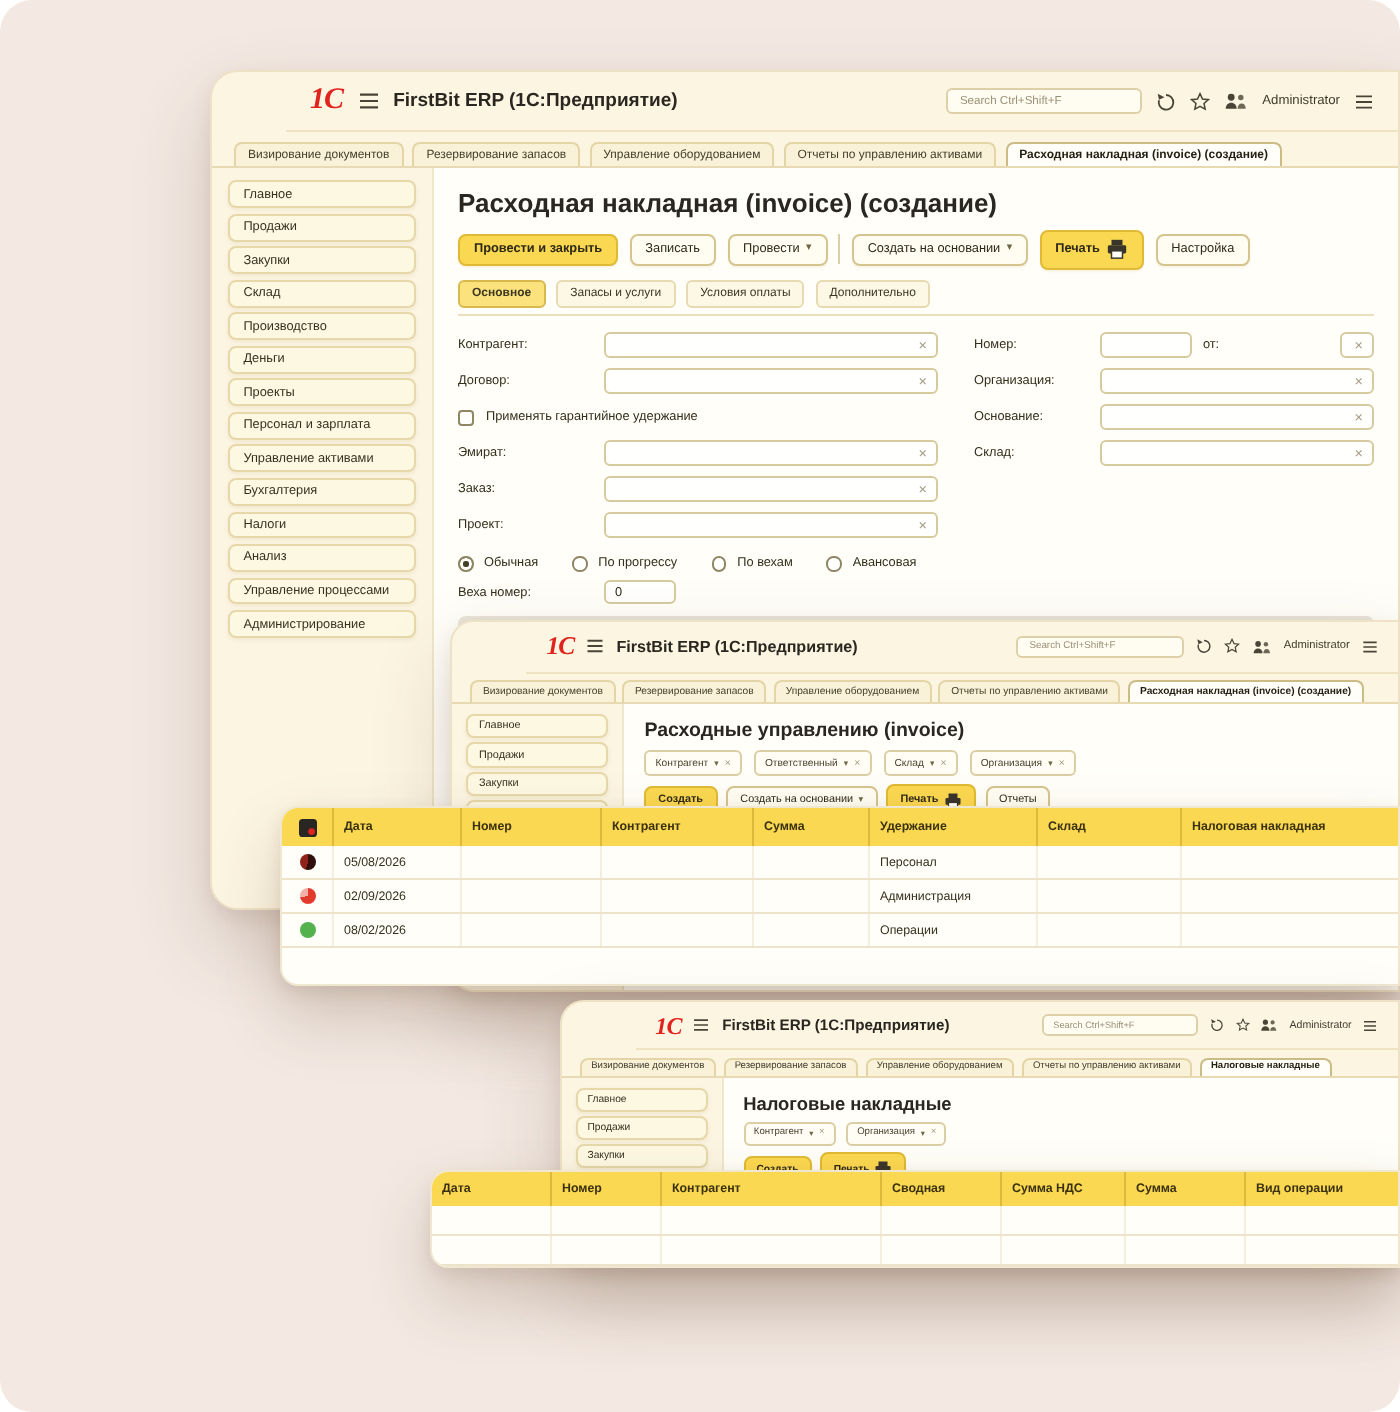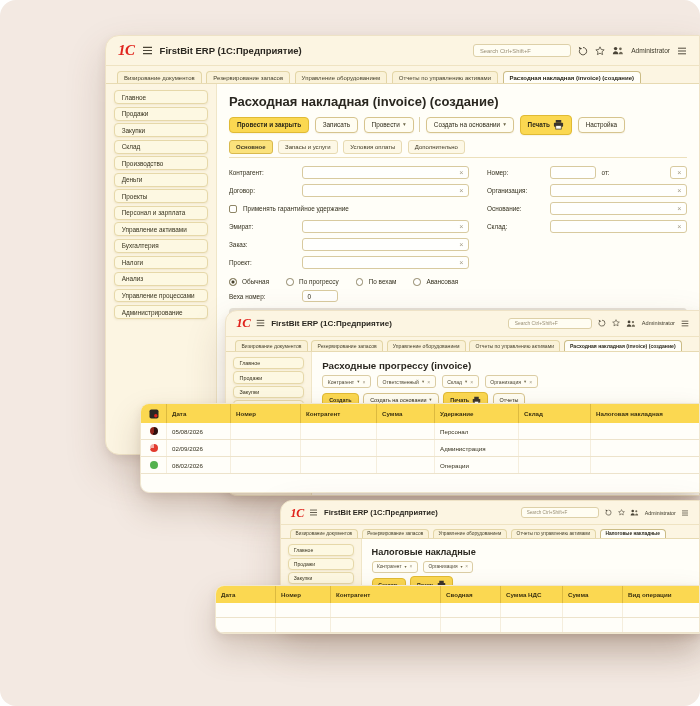--- a/index.html
+++ b/index.html
@@ -6,21 +6,21 @@
   html,body { width:700px; height:706px; }
   body { background:#ffffff; font-family:"Liberation Sans","DejaVu Sans",sans-serif; color:#2a2720; overflow:hidden; position:relative; }
   .canvas { position:absolute; inset:0; background:#f3e9e2; border-radius:16px; overflow:hidden; }
 
   .window { position:absolute; background:#fcf5e2; border:1px solid #eee2c6;
             box-shadow:0 18px 40px rgba(96,62,38,.20), 0 4px 10px rgba(96,62,38,.10); }
   .w1 { left:105px; top:35px;  width:595px; height:420px; font-size:10px;  z-index:1; border-radius:14px 0 0 14px; }
   .w2 { left:225px; top:310px; width:475px; height:186px; font-size:8.5px; z-index:3; border-radius:12px 0 0 12px; }
   .w3 { left:280px; top:500px; width:420px; height:131px; font-size:8px;   z-index:5; border-radius:12px 0 0 12px; }
 
-  .titlebar { display:flex; align-items:center; gap:.7em; height:3em; padding:0 1.2em; border-bottom:1px solid #efe3c2; }
+  .titlebar { display:flex; align-items:center; gap:.7em; height:3em; padding:0 1.2em; border-bottom:1px solid #efe3c2;margin-left:37px; }
   .logo { font-family:"Liberation Serif","DejaVu Serif",serif; font-style:italic; font-weight:700; color:#e0231c;
           font-size:1.5em; line-height:1; letter-spacing:-.03em; }
   .iconb { display:inline-flex; align-items:center; justify-content:center; color:#4a4436; }
   .iconb svg { display:block; }
   .app-title { font-size:.95em; font-weight:700; white-space:nowrap;text-align:right; }
   .tb-spacer { flex:1; }
   .searchbox { font-size:.58em; color:#9a9076; background:#fffdf2; border:1px solid #ddd0a8; border-radius:3px;
                padding:.4em 1.1em; white-space:nowrap; min-width:17em; }
   .admin { font-size:.66em; color:#3f3b2c; white-space:nowrap; }
 
@@ -374,21 +374,21 @@
       <span class="wtab active">Расходная накладная (invoice) (создание)</span>
     </nav>
     <div class="wbody">
       <aside class="sidebar">
         <div class="side-item">Главное</div>
         <div class="side-item">Продажи</div>
         <div class="side-item">Закупки</div>
         <div class="side-item">Склад</div>
       </aside>
       <main class="content">
-        <h1 class="page-title">Расходные прогрессу (invoice)</h1>
+        <h1 class="page-title">Расходные управлению (invoice)</h1>
         <div class="filterrow">
           <span class="filter">
               <span>Контрагент</span>
               <span class="caret">▾</span>
               <span class="clear">×</span>
             </span>
           <span class="filter">
               <span>Ответственный</span>
               <span class="caret">▾</span>
               <span class="clear">×</span>

